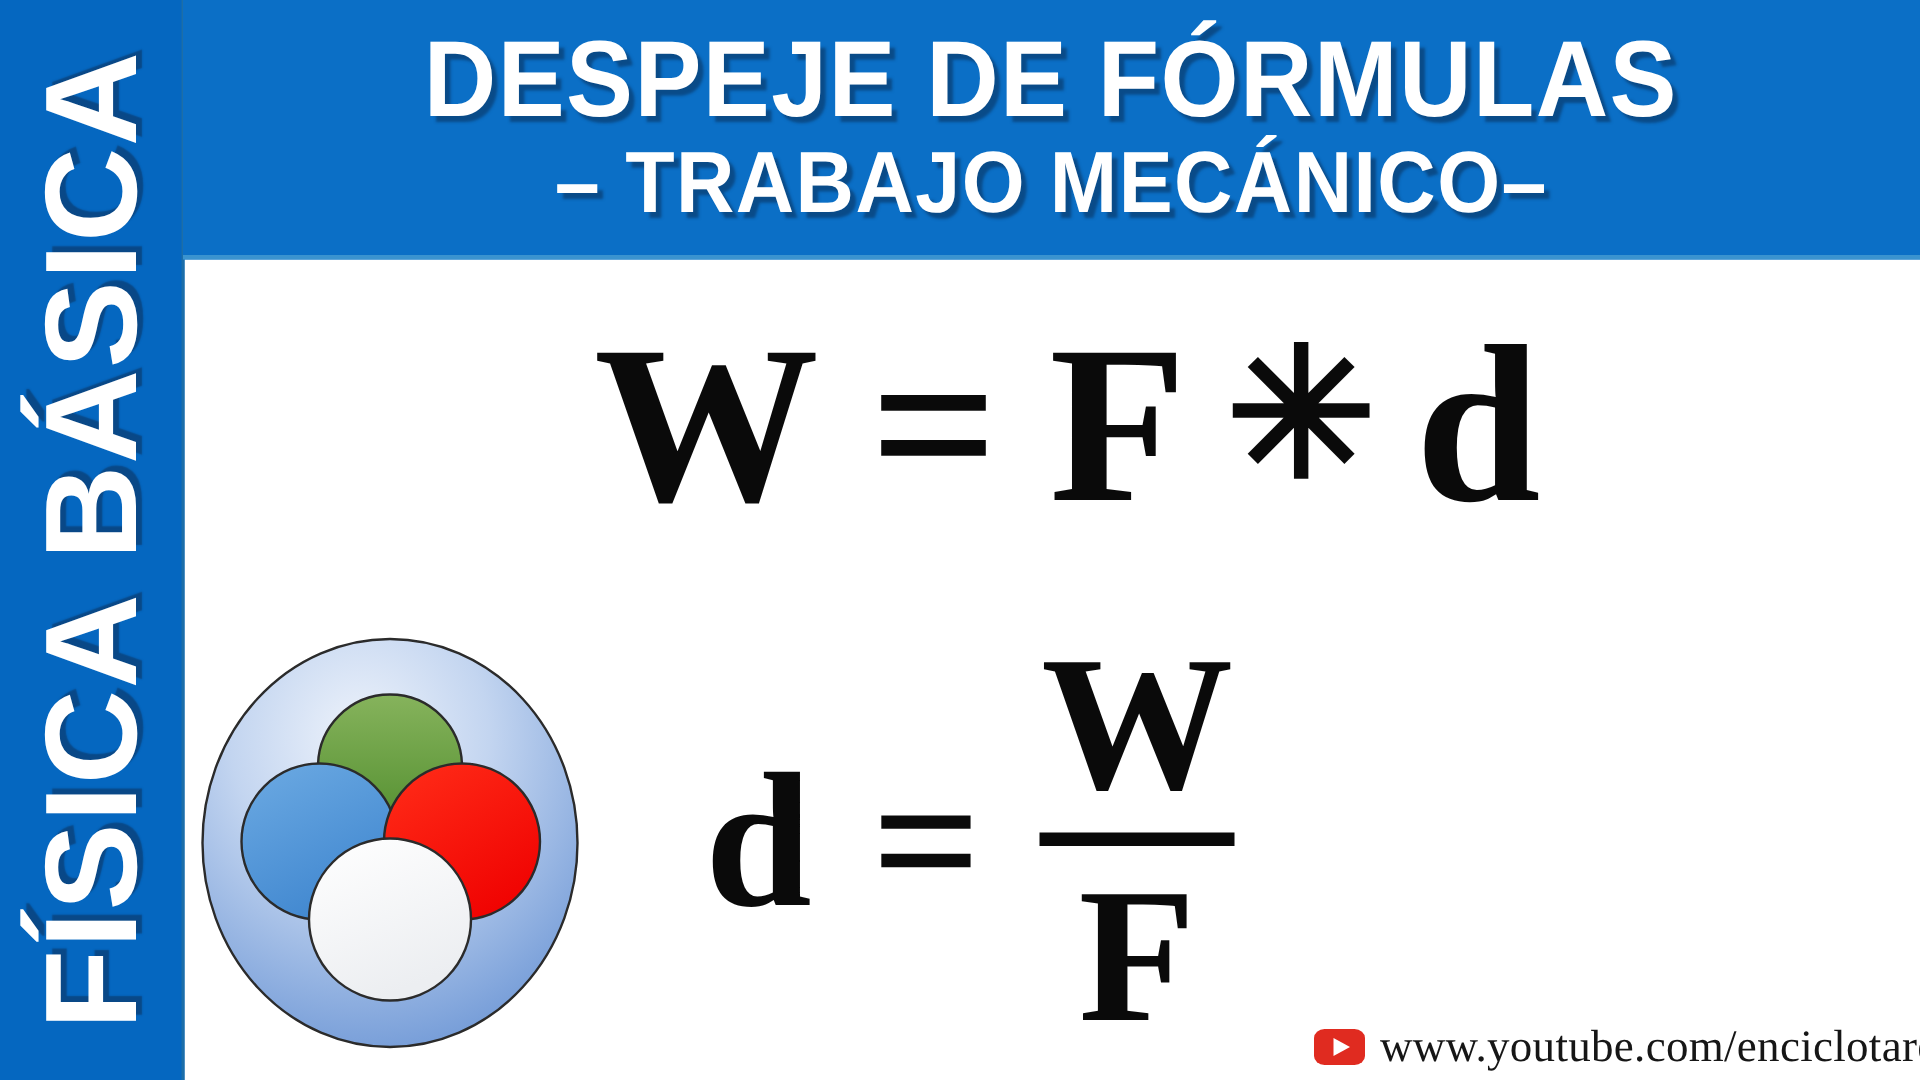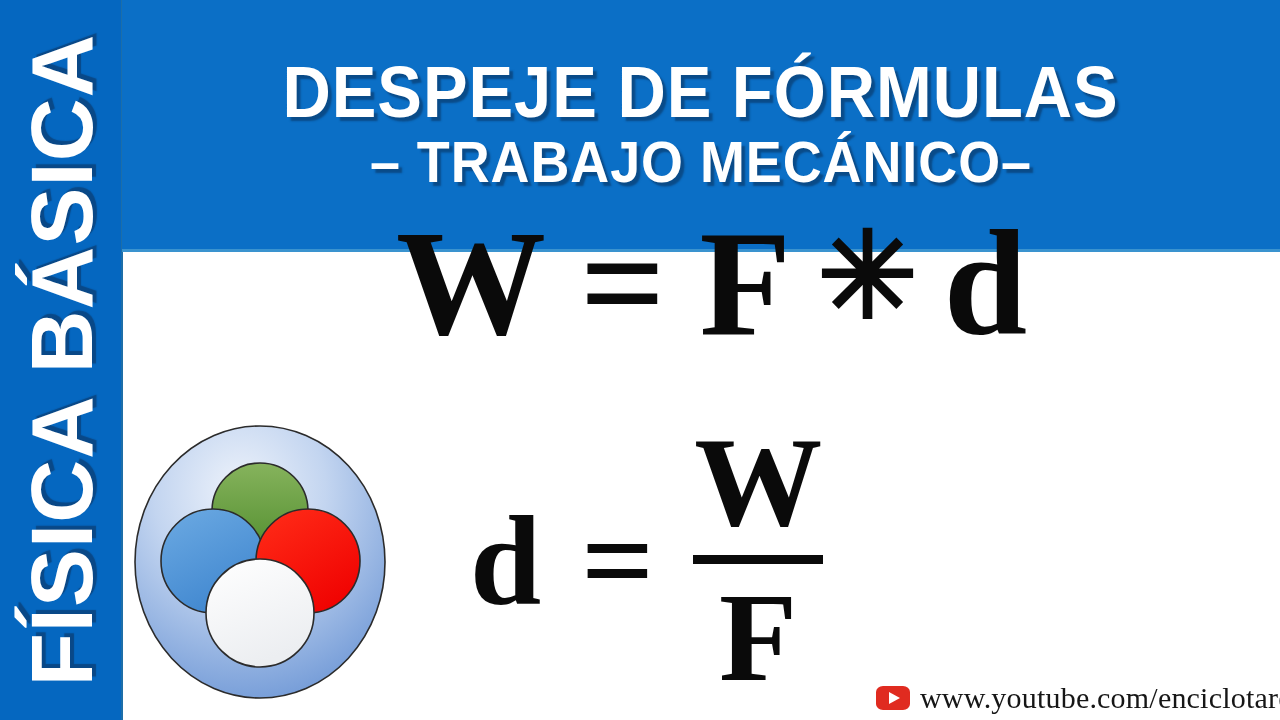--- a/index.html
+++ b/index.html
@@ -44,21 +44,21 @@
     color: #ffffff;
     text-shadow: 4px 4px 1px rgba(12, 52, 96, 0.60);
   }
 
   
   #header {
     position: absolute;
     left: 122px;
     top: 0;
     width: 1158px;
-    height: 252px;
+    height: 173px;
     background: #0b6fc6;
     border-bottom: 3px solid #3a93cf;
     box-sizing: border-box;
     display: flex;
     flex-direction: column;
     align-items: center;
     justify-content: center;
   }
   .title-line {
     font-family: "Liberation Sans", sans-serif;

